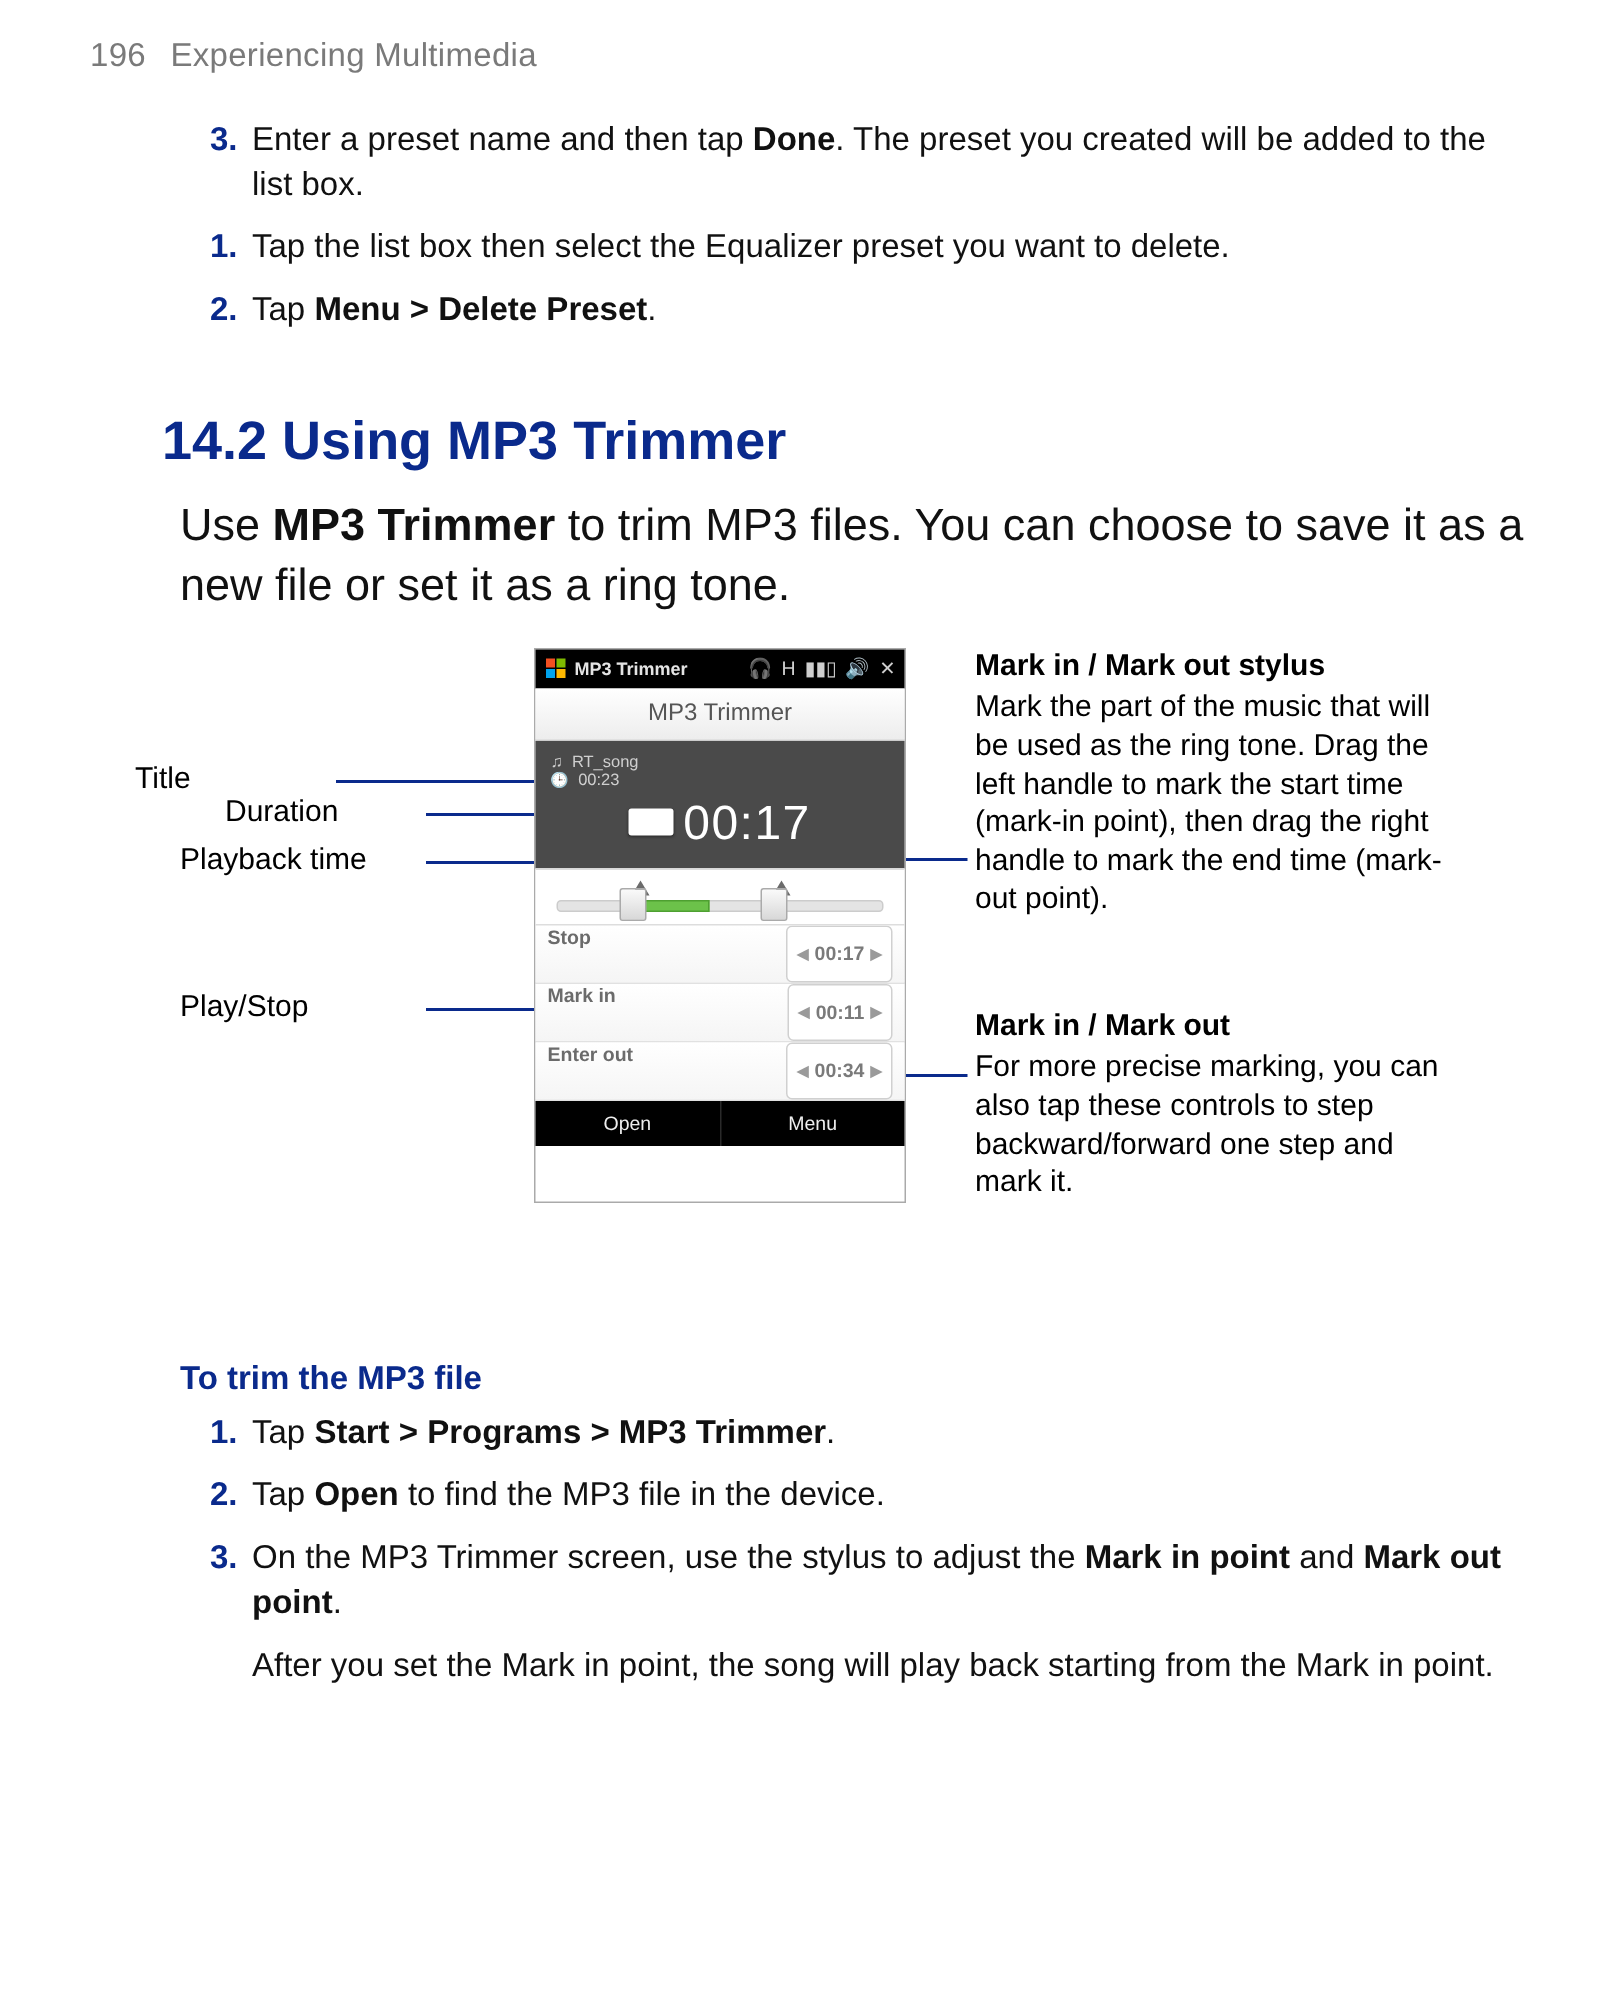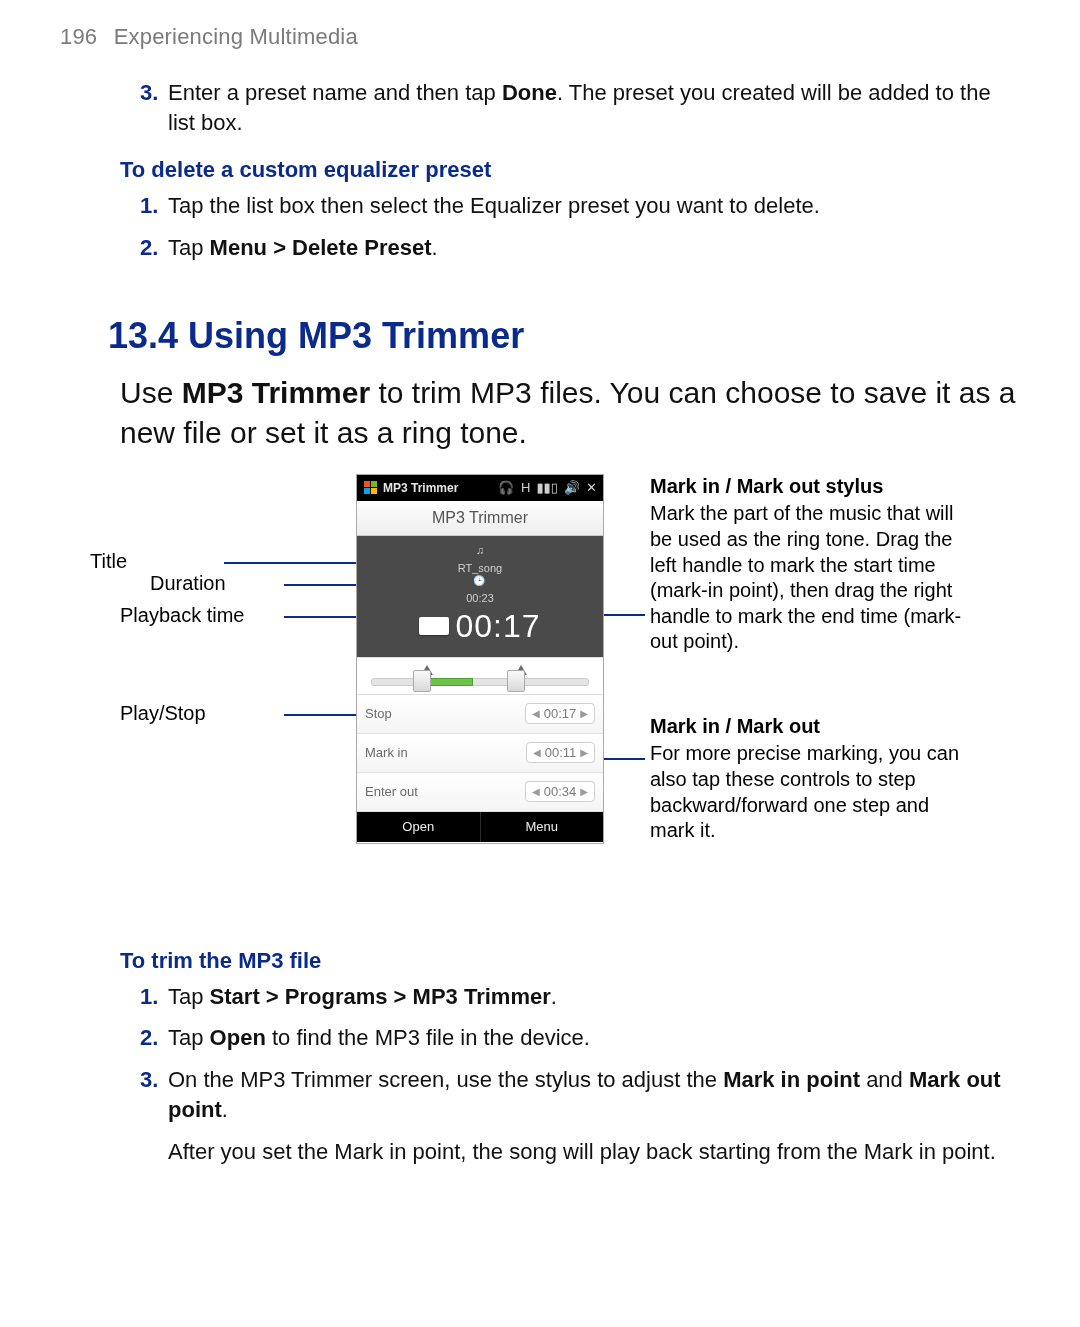--- a/index.html
+++ b/index.html
@@ -121,21 +121,21 @@
     display: flex;
     align-items: center;
     justify-content: center;
     font-size: 16px;
     color: #555;
   }
   .dark-panel {
     background: #4a4a4a;
     padding: 8px 10px 10px 10px;
   }
-  .song-row { color: #cfcfcf; font-size: 11px; display: flex; align-items: center; gap: 6px; flex-direction: column; }
+  .song-row { color: #cfcfcf; font-size: 11px; display: flex; align-items: center; gap: 6px; }
   .music-icon::before { content: "♫"; font-size: 11px; color: #cfcfcf; }
   .clock-icon::before { content: "🕒"; font-size: 10px; }
   .big-time {
     display: flex;
     align-items: center;
     justify-content: center;
     gap: 6px;
     margin: 4px 0 2px 0;
   }
   .big-time .knob {
@@ -167,26 +167,26 @@
   }
   .mark-tri {
     position: absolute; top: 7px; width: 0; height: 0;
     border-left: 6px solid transparent;
     border-right: 6px solid transparent;
     border-bottom: 10px solid #6b6b6b;
   }
   .ctrl-row {
     height: 38px;
     display: flex;
-    align-items: center;
     border-bottom: 1px solid #e1e1e1;
     font-size: 13px;
     color: #6b6b6b;
     padding: 0 8px;
     background: linear-gradient(#fff,#f5f5f5);
+    font-weight: bold;
   }
   .ctrl-row .lab { flex: 1; }
   .stepper {
     display: flex; align-items: center; gap: 2px;
     border: 1px solid #d0d0d0; border-radius: 4px; padding: 2px 4px;
     background: #fff;
     color: #7a7a7a;
   }
   .stepper .arr { font-size: 10px; color: #9a9a9a; padding: 0 2px; }
   .softkeys {
@@ -212,35 +212,34 @@
     <span>Experiencing Multimedia</span>
   </div>
 
   <div class="ol-item indent1 body-text">
     <div class="ol-num">3.</div>
     <div class="ol-body">
       <span>Enter a preset name and then tap </span><b>Done</b><span>. The preset you created will be added to the list box.</span>
     </div>
   </div>
 
-  <div class="sub-head">To delete a custom equalizer preset</div>
 
   <div class="ol-item indent1 body-text">
     <div class="ol-num">1.</div>
     <div class="ol-body">Tap the list box then select the Equalizer preset you want to delete.</div>
   </div>
   <div class="ol-item indent1 body-text">
     <div class="ol-num">2.</div>
     <div class="ol-body">
       <span>Tap </span><b>Menu &gt; Delete Preset</b><span>.</span>
     </div>
   </div>
 
 
-  <div class="h1">13.4  Using MP3 Trimmer</div>
+  <div class="h1">14.2  Using MP3 Trimmer</div>
   <div class="para">
     <span>Use </span><b>MP3 Trimmer</b><span> to trim MP3 files. You can choose to save it as a new file or set it as a ring tone.</span>
   </div>
 
   <div class="figure">
 
     <div class="call-left" style="left:0; top:76px; width:130px;">Title</div>
     <div class="call-left" style="left:60px; top:98px; width:130px;">Duration</div>
     <div class="call-left" style="left:30px; top:130px; width:160px;">Playback time</div>
     <div class="call-left" style="left:30px; top:228px; width:160px;">Play/Stop</div>

